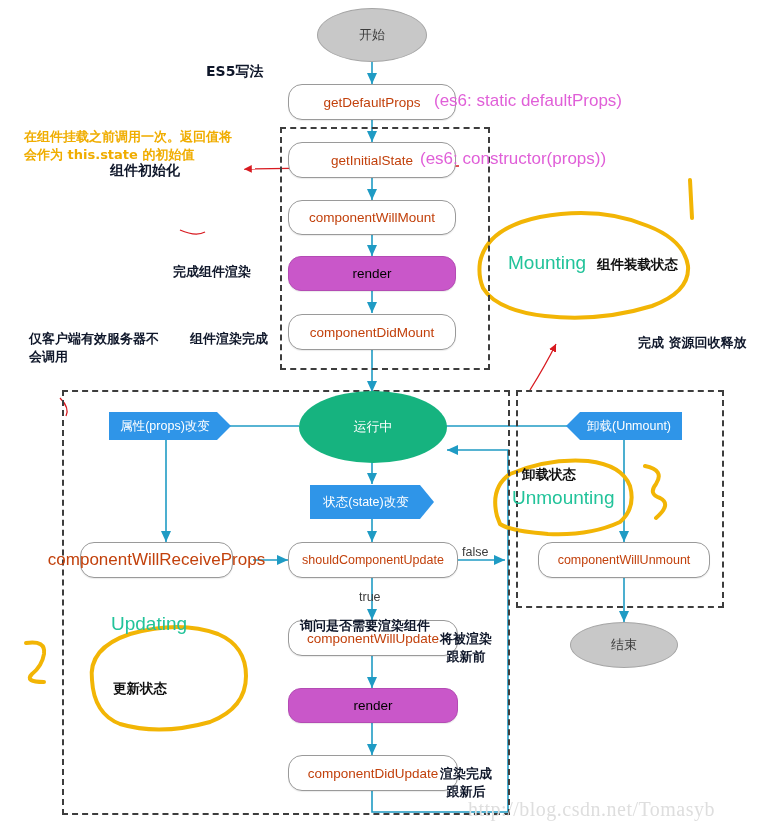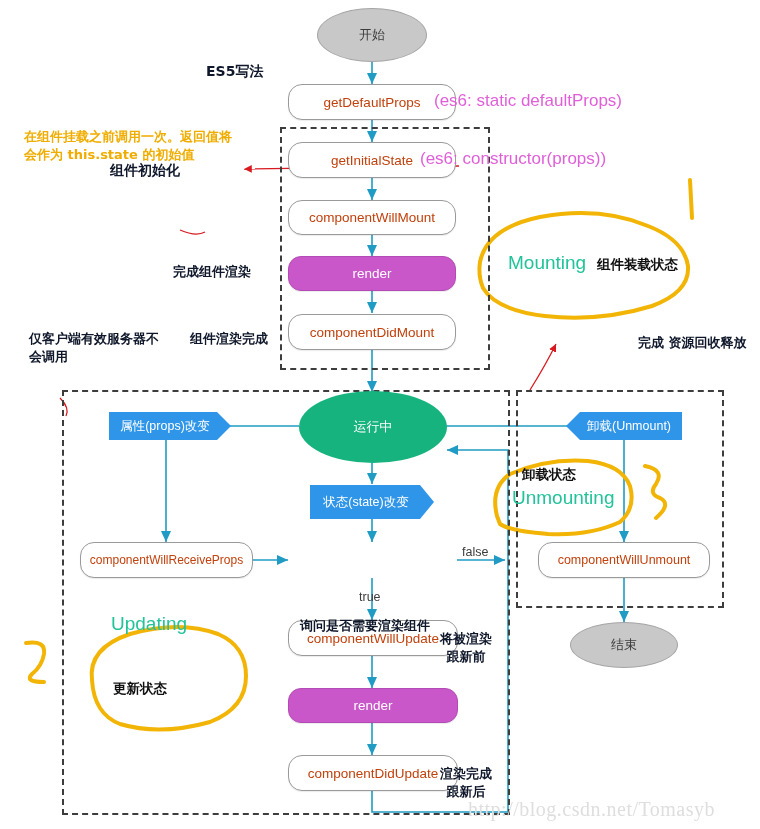--- a/index.html
+++ b/index.html
@@ -39,21 +39,21 @@
     background: #ffffff;
     border: 1px solid #9a9a9a;
     border-radius: 14px;
     color: #c2410c;
     font-size: 13.5px;
     box-shadow: 0 1px 1px rgba(0,0,0,0.08);
   }
   .box.render-box {
     background: #c957c9;
     border: 1px solid #b44bb4;
-    color: #ffffff;
+    color: #000000;
     border-radius: 13px;
   }
   
   .ellipse-gray {
     background: #c8c8c8;
     border: 1px solid #a5a5a5;
     border-radius: 50%;
     color: #3c3c3c;
     font-size: 13px;
   }
@@ -262,24 +262,27 @@
   </div>
 
   <div class="node chevron" style="left:310px; top:485px; width:124px; height:34px;">
     <span style="padding-right:12px;">状态(state)改变</span>
   </div>
 
   <div class="node chevron-left" style="left:566px; top:412px; width:116px; height:28px;">
     <span style="padding-left:10px;">卸载(Unmount)</span>
   </div>
 
-  <div class="node box" style="left:80px; top:542px; width:173px; height:36px; font-size:12px;">
+  <div class="node box" style="left:80px; top:542px; width:153px; height:36px; font-size:17px;">
     <span>componentWillReceiveProps</span>
   </div>
 
+  <div class="node box" style="left:288px; top:542px; width:170px; height:36px; font-size:12.5px;">
+    <span>shouldComponentUpdate</span>
+  </div>
 
   <div class="node box" style="left:288px; top:620px; width:170px; height:36px;">
     <span>componentWillUpdate</span>
   </div>
 
   <div class="node box render-box" style="left:288px; top:688px; width:170px; height:35px;">
     <span>render</span>
   </div>
 
   <div class="node box" style="left:288px; top:755px; width:170px; height:36px;">

